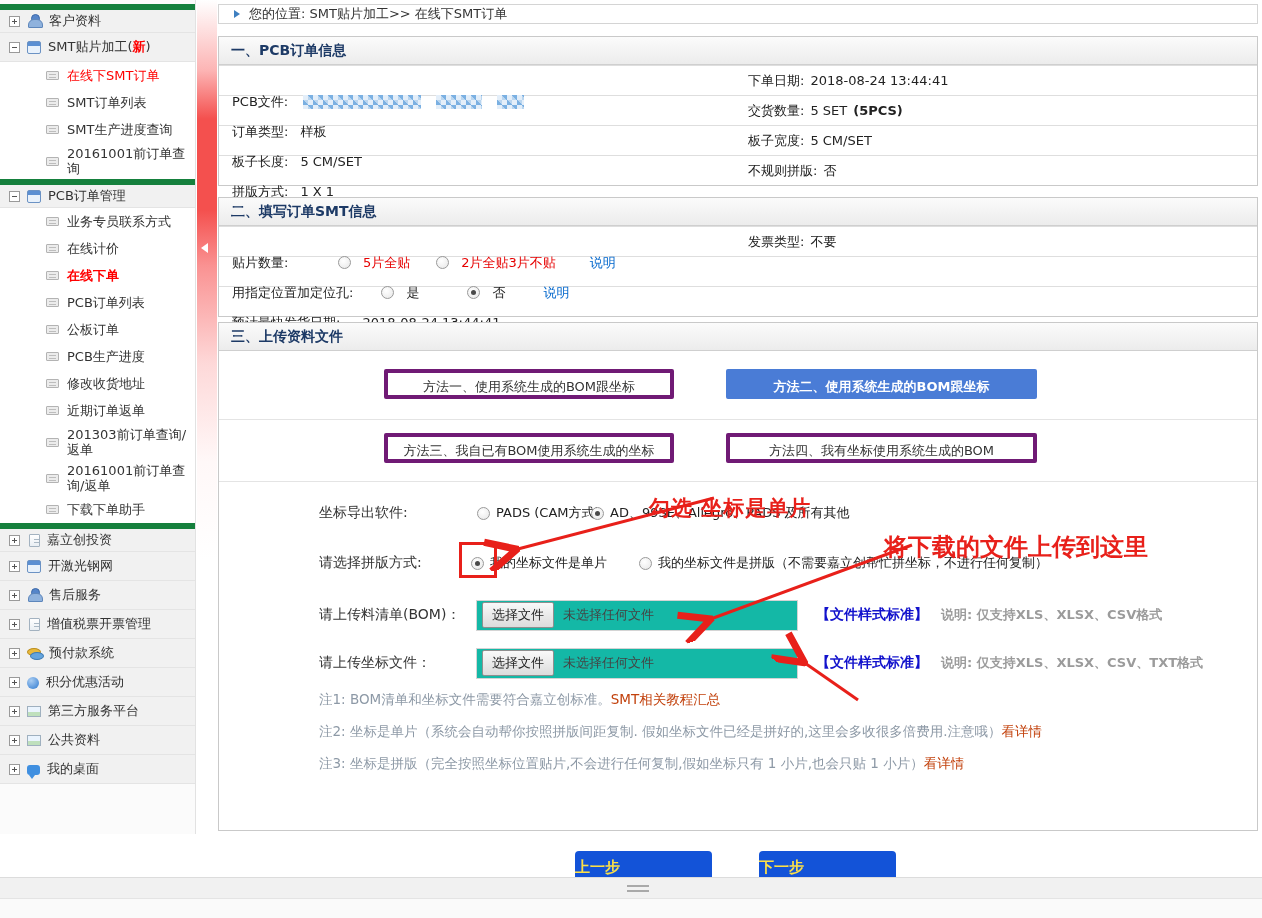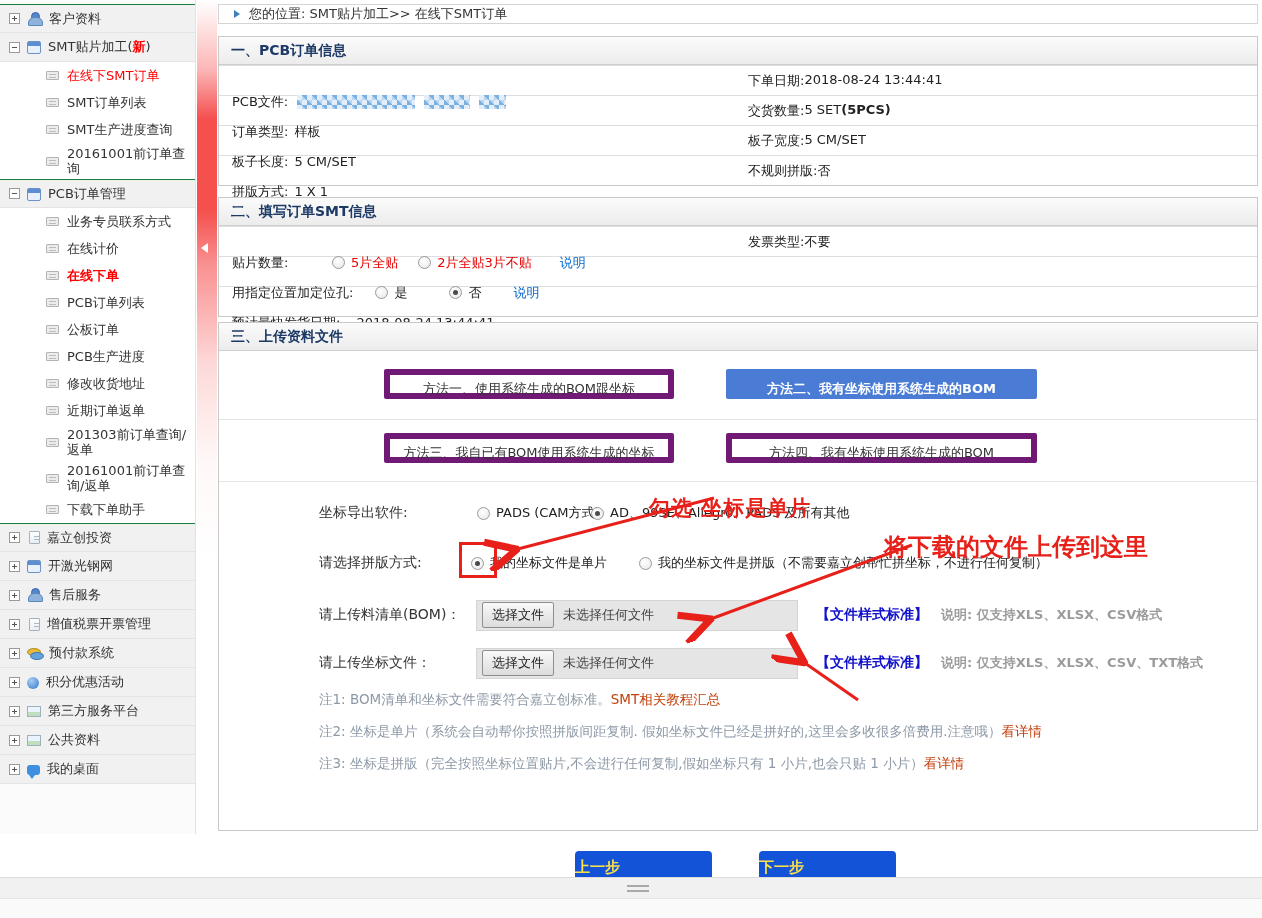--- a/index.html
+++ b/index.html
@@ -11,21 +11,21 @@
   }
 
   
   .sidebar {
     position:absolute; left:0; top:0; width:196px; height:834px;
     background:#fbfbfb; border-right:1px solid #e2e2e2; padding-top:4px;
   }
   .side-sec {
     display:flex; align-items:center; gap:7px; height:29px;
     padding-left:9px; background:#f1f1f1;
-    border-top:1px solid #15803d; border-bottom:1px solid #e4e4e4;
+    border-top:6px solid #15803d; border-bottom:1px solid #e4e4e4;
     cursor:pointer; color:#333;
   }
   .side-sec + .side-sec { border-top:none; }
   .side-child {
     display:flex; align-items:center; gap:8px; min-height:27px;
     padding:3px 4px 3px 46px; background:#fff; cursor:pointer; color:#333;
   }
   .side-child .lbl { line-height:15px; }
   .side-child.active-red .lbl { color:#f00; }
   .side-child.active-red-bold .lbl { color:#f00; font-weight:bold; }
@@ -76,61 +76,61 @@
   .bc-arrow { width:0; height:0; border-left:6px solid #3e7fc0; border-top:4px solid transparent; border-bottom:4px solid transparent; }
 
   .box { position:absolute; left:218px; width:1040px; border:1px solid #c9c9c9; background:#fff; }
   .sec-header {
     height:28px; line-height:27px; padding-left:12px;
     background:linear-gradient(#fbfbfb,#ececec); border-bottom:1px solid #cfcfcf;
     font-weight:bold; color:#1d3a66; font-size:14px;
   }
   .row { display:flex; align-items:center; height:30px; border-top:1px solid #dedede; }
   .row:first-of-type { border-top:none; }
-  .cell-l { width:529px; padding-left:13px; display:flex; align-items:center; gap:6px;margin-top:42px; }
-  .cell-r { flex:1; display:flex; }
+  .cell-l { width:529px; padding-left:13px; display:flex; align-items:center; gap:12px;margin-top:42px; }
+  .cell-r { flex:1; display:flex; align-items:center; gap:6px; }
   .val-bold { font-weight:bold; }
   .mosaic {
     height:14px; display:inline-block; margin-left:3px;
     background-image:
       linear-gradient(45deg,#7ab0e2 26%, transparent 26%, transparent 74%, #7ab0e2 74%),
       linear-gradient(45deg,#b9d5ef 26%, #e3eef9 26%, #e3eef9 74%, #b9d5ef 74%);
     background-size:10px 10px; background-position:0 0,5px 5px;
   }
   .m1 { width:118px; } .m2 { width:46px; } .m3 { width:27px; }
 
   .radio { width:13px; height:13px; border-radius:50%; border:1px solid #9a9a9a;
     background:radial-gradient(circle at 40% 35%, #fff, #e6e6e6); position:relative; flex:none; cursor:pointer;}
   .radio.checked::after { content:''; position:absolute; left:3px; top:3px; width:5px; height:5px; border-radius:50%; background:#4a4a4a; }
   .red-opt { color:#e60000; }
   .blue-link { color:#0066cc; cursor:pointer; }
 
   
   .sec3 { top:322px; height:509px; }
   .mbtn {
-    position:absolute; height:30px; border:6px solid #701a75; background:#fff;
+    position:absolute; height:30px; border:4px solid #701a75; background:#fff;
     color:#333; font-size:13px; text-align:center; line-height:28px; border-radius:2px; cursor:pointer;
   }
   .b1 { left:165px; top:46px;  width:290px; }
   .b2 { left:507px; top:46px;  width:311px; background:#4a7cd6; border-color:#4a7cd6; color:#fff; font-weight:bold; }
   .b3 { left:165px; top:110px; width:290px; }
   .b4 { left:507px; top:110px; width:311px; }
   .divider { position:absolute; left:0; width:100%; border-top:1px solid #e4e4e4; }
   .d1 { top:96px; } .d2 { top:158px; }
 
   .frow { position:absolute; left:0; width:100%; display:flex; align-items:center; }
   .flabel { position:absolute; left:100px; color:#333; font-size:14px; }
   .fsoft  { top:180px; height:20px; }
   .fpanel { top:230px; height:20px; }
   .fbom   { top:276px; height:32px; }
   .fcoord { top:324px; height:32px; }
   .opt { position:absolute; display:flex; align-items:center; gap:6px; }
   .filebox {
     position:absolute; left:257px; width:322px; height:31px; border:1px solid #d4d4d4;
-    display:flex; align-items:center; gap:9px; padding-left:5px; background:#e5e5e5;
+    display:flex; align-items:center; gap:9px; padding-left:5px; background:#14b8a6;
   }
   .choose-btn {
     border:1px solid #8f8f8f; background:linear-gradient(#f9f9f9,#dcdcdc);
     padding:3px 9px; font-size:13px; border-radius:2px; color:#222; cursor:pointer; flex:none;
   }
   .file-status { color:#444; }
   .fstd  { position:absolute; left:597px; font-weight:bold; color:#1212cc; font-size:14px; cursor:pointer; }
   .fnote { position:absolute; left:722px; color:#9b9b9b; font-weight:bold; font-size:13px; }
   .note { position:absolute; left:100px; color:#8d99a6; font-size:13.5px; }
   .n1 { top:368px; } .n2 { top:400px; } .n3 { top:432px; }
@@ -371,21 +371,21 @@
         <span style="margin-left:10px">2018-08-24 13:44:41</span>
       </div>
       <div class="cell-r"></div>
     </div>
   </section>
 
   <section class="box sec3">
     <div class="sec-header">三、上传资料文件</div>
 
     <div class="mbtn b1">方法一、使用系统生成的BOM跟坐标</div>
-    <div class="mbtn b2">方法二、我有坐标使用系统生成的BOM</div>
+    <div class="mbtn b2">方法二、使用系统生成的BOM跟坐标</div>
     <div class="divider d1"></div>
     <div class="mbtn b3">方法三、我自已有BOM使用系统生成的坐标</div>
     <div class="mbtn b4">方法四、我有坐标使用系统生成的BOM</div>
     <div class="divider d2"></div>
 
     <div class="frow fsoft">
       <span class="flabel">坐标导出软件:</span>
       <span class="opt" style="left:258px">
         <span class="radio"></span>
         <span>PADS (CAM方式)</span>

